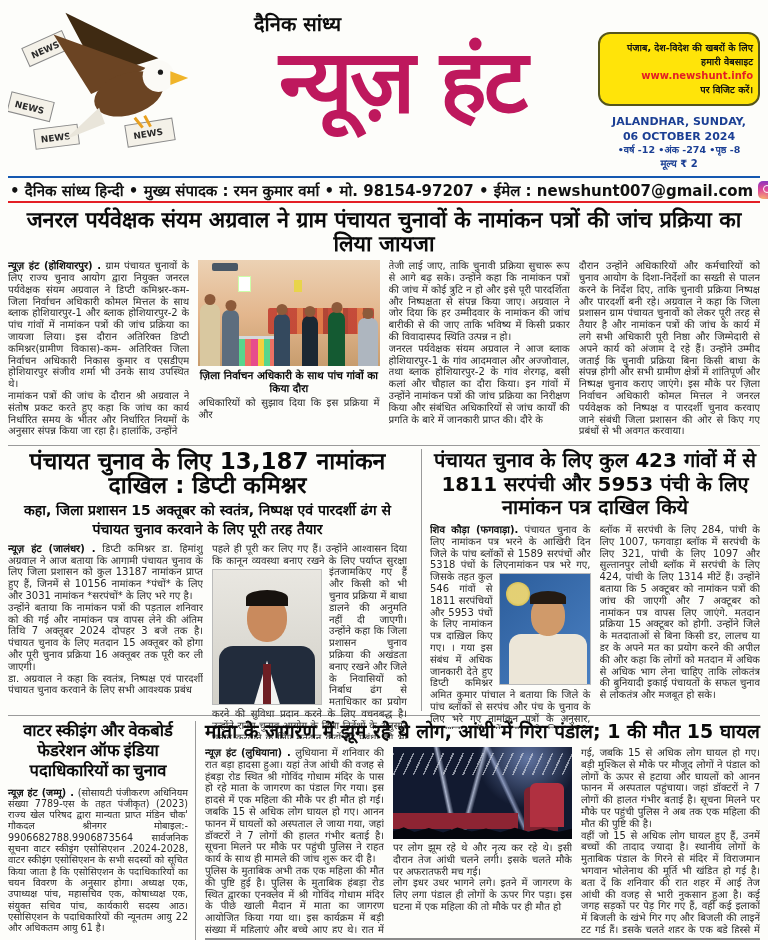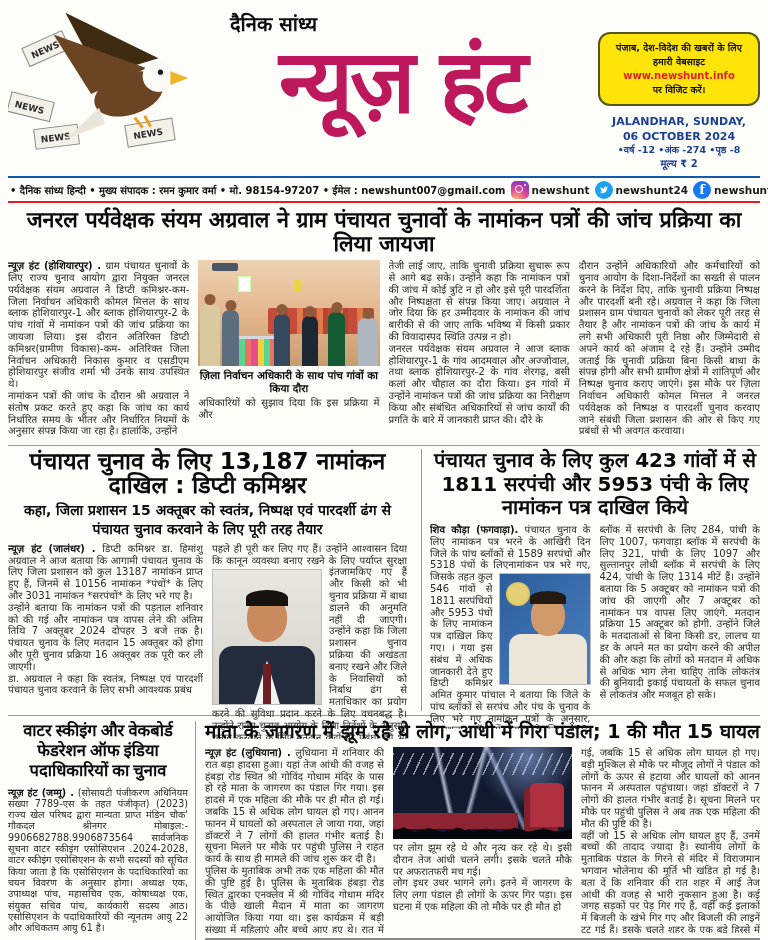--- a/index.html
+++ b/index.html
@@ -6,33 +6,33 @@
   html,body { background:#e8e8e8; }
   .page {
     width:768px; height:940px; margin:0 auto; background:#fdfdfa;
     font-family:"DejaVu Sans", sans-serif; color:#1a1a1a;
     position:relative; overflow:hidden; padding:0 8px;
   }
   
   .header { display:flex; align-items:flex-start; height:176px; padding-top:6px; }
   .logo-wrap { width:198px; height:165px; flex:0 0 auto; }
   .mast-col { flex:1; text-align:center; padding-top:4px; }
-  .edition { font-size:20px; font-weight:bold; color:#0d0d0d; text-align:left; margin-left:24px; }
+  .edition { font-size:20px; font-weight:bold; color:#0d0d0d; text-align:left; margin-left:48px; }
   .masthead { font-size:88px; line-height:1.02; font-weight:bold; color:#be185d; letter-spacing:-3px; white-space:nowrap; }
   .tagline { font-size:20px; font-weight:bold; color:#0d0d0d; margin-top:0px; }
   .right-col { width:162px; flex:0 0 auto; display:flex; flex-direction:column; gap:9px; padding-top:26px; }
-  .promo-box { background:#ffe409; border:2px solid #55551c; border-radius:12px; padding:7px 5px; font-size:9.5px; font-weight:bold; text-align:center; line-height:1.45; color:#111; }
+  .promo-box { background:#ffe409; border:2px solid #55551c; border-radius:12px; padding:7px 5px; font-size:9.5px; font-weight:bold; text-align:right; line-height:1.45; color:#111; }
   .promo-url { color:#e31e24; display:block; font-size:10px; }
   .date-block { text-align:center; color:#1b3f94; font-weight:bold; line-height:1.35; }
   .date-line { font-size:11px; }
   .issue-meta { font-size:9.5px; }
   .price { font-size:10px; }
   
   .infobar { border-top:2px solid #1558b0; border-bottom:2px solid #e31e24; display:flex; align-items:center; gap:5px; padding:3px 2px; height:27px; }
-  .infobar-text { font-size:10px; font-weight:bold; color:#111; white-space:nowrap; }
+  .infobar-text { font-size:15px; font-weight:bold; color:#111; white-space:nowrap; }
   .social { display:flex; align-items:center; gap:5px; margin-left:auto; }
   .social-item { display:flex; align-items:center; gap:3px; }
   .handle { font-size:10.5px; font-weight:bold; }
   .ic { width:18px; height:18px; border-radius:50%; position:relative; display:inline-block; }
   .ic-ig { border-radius:5px; background:radial-gradient(circle at 28% 110%, #fdc468, #df4996 48%, #9b36b7 78%, #4f5bd5); }
   .ic-ig::after { content:""; position:absolute; left:4.5px; top:4.5px; width:6px; height:6px; border:1.6px solid #fff; border-radius:50%; }
   .ic-ig::before { content:""; position:absolute; right:3px; top:3px; width:2px; height:2px; background:#fff; border-radius:50%; }
   .ic-tw { background:#1da1f2; }
   .ic-tw svg { position:absolute; left:3px; top:4px; width:12px; height:10px; }
   .ic-fb { background:#1877f2; color:#fff; font-weight:bold; font-size:13px; text-align:center; line-height:18px; font-family:"DejaVu Serif", serif; }

